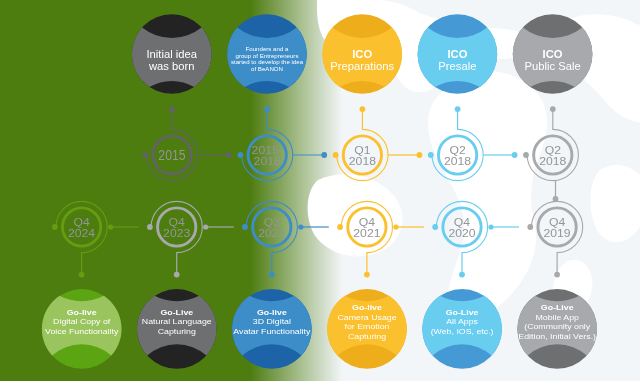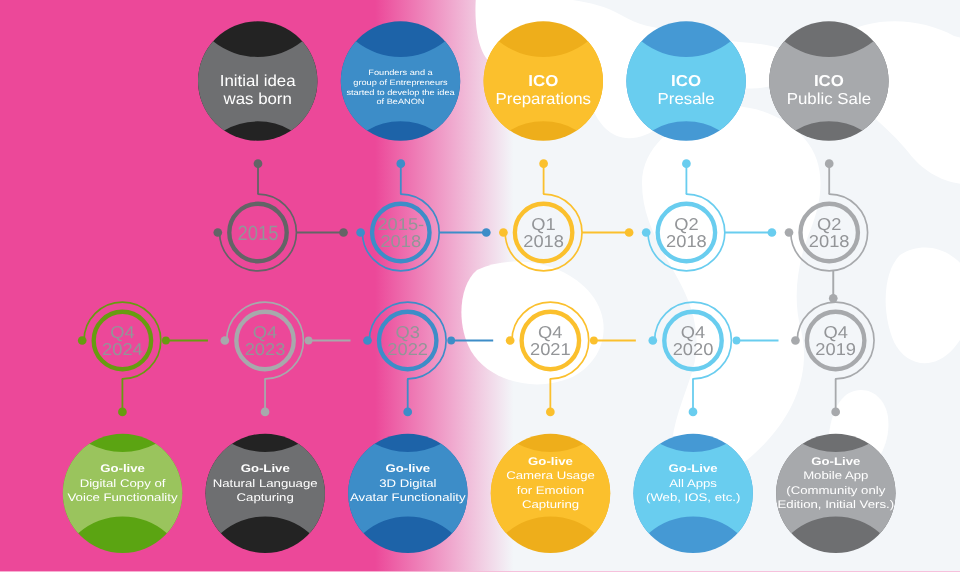--- a/index.html
+++ b/index.html
@@ -1,17 +1,17 @@
 <!DOCTYPE html>
 <html><head>
 <meta charset="utf-8">
 <style>
   html,body{margin:0;padding:0;background:#fff;}
   body{width:640px;height:381px;overflow:hidden;font-family:"Liberation Sans",sans-serif;}
-  #stage{position:relative;width:640px;height:381px;background:#ec4899;}
+  #stage{position:relative;width:640px;height:381px;background:#4d7c0f;}
   svg{display:block;}
 </style>
 </head>
 <body>
 
 <div id="stage">
   <svg id="root" width="640" height="381" viewBox="0 0 640 381">
       <g>
         <defs>
           <linearGradient id="seafade" x1="0" y1="0" x2="1" y2="0">

